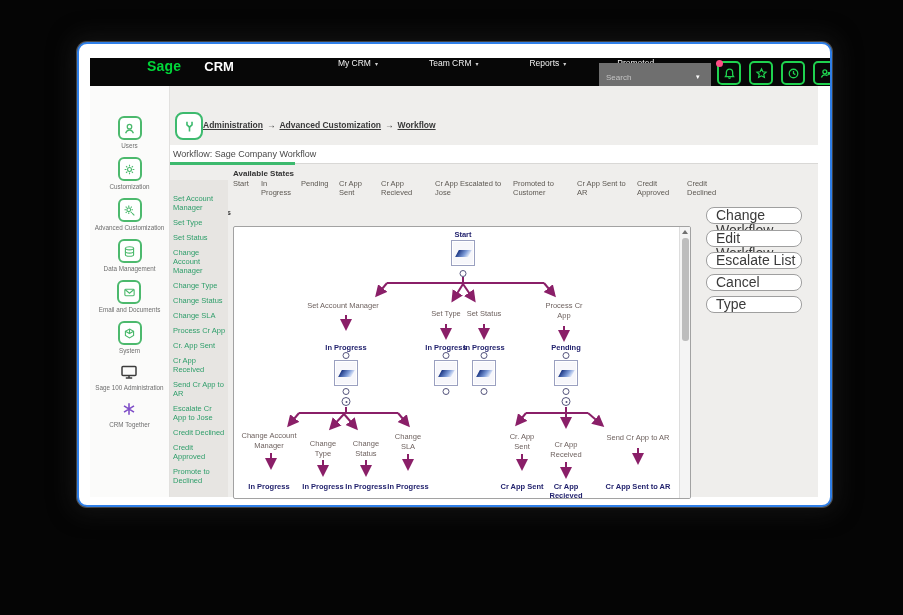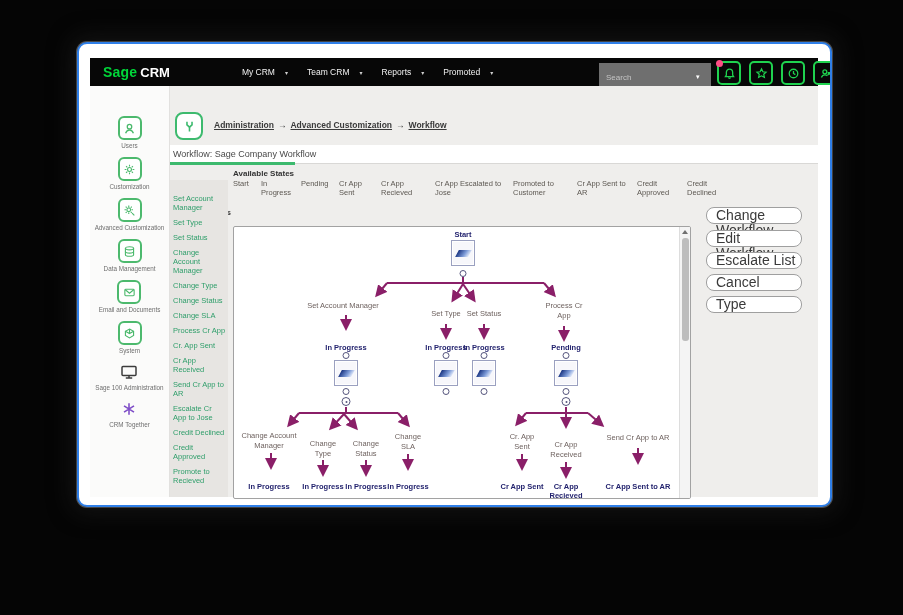--- a/index.html
+++ b/index.html
@@ -8,45 +8,45 @@
     font-family:"Liberation Sans", sans-serif;
   }
   
   .window{
     position:absolute;left:77px;top:42px;width:751px;height:461px;
     background:#ffffff;border:2px solid #2f7fe8;border-radius:10px;
     box-shadow:0 0 22px 6px rgba(20,20,20,.9), 0 0 0 1px rgba(255,255,255,.55);
     overflow:hidden;
   }
   
-  .topbar{position:absolute;left:11px;top:14px;width:728px;height:28px;background:#070707;display:flex;align-items:center;}
+  .topbar{position:absolute;left:11px;top:14px;width:728px;height:28px;background:#070707;display:flex;align-items:flex-start;padding-left:44px;}
   .logo{margin-left:13px;display:flex;align-items:baseline;gap:3px;cursor:pointer;}
   .logo .sage{color:#00d639;font-weight:bold;font-size:14px;letter-spacing:.2px;}
-  .logo .crm{color:#ffffff;font-weight:bold;font-size:13px;}
+  .logo .crm{color:#ffffff;font-weight:bold;font-size:13px;margin-left:20px;}
   .nav{display:flex;gap:19px;margin-left:72px;}
-  .nav-item{color:#f2f2f2;font-size:8.5px;display:flex;align-items:center;gap:10px;cursor:pointer;white-space:nowrap;}
+  .nav-item{color:#f2f2f2;font-size:8.5px;display:flex;align-items:center;gap:4px;cursor:pointer;white-space:nowrap;margin-left:32px;}
   .nav-item .chev{font-size:6px;color:#cfcfcf;}
   .search-wrap{position:absolute;left:509px;top:5px;width:112px;height:28px;background:#6f6f6f;display:flex;align-items:center;}
   .search-wrap input{background:transparent;border:none;outline:none;color:#d8d8d8;font-size:8px;width:88px;padding:0 0 0 7px;font-family:"Liberation Sans",sans-serif;}
   .search-wrap input::placeholder{color:#c4c4c4;}
   .search-wrap .chev{color:#ffffff;font-size:7px;margin-left:2px;}
   .tb-icons{position:absolute;left:627px;top:3px;display:flex;gap:8px;}
   .tb-btn{width:20px;height:20px;border:2px solid #1fd24f;border-radius:5px;display:flex;align-items:center;justify-content:center;position:relative;cursor:pointer;background:#070707;}
   .tb-btn svg{display:block;}
   .badge{position:absolute;left:-3px;top:-3px;width:7px;height:7px;border-radius:50%;background:#ff4d86;}
   
   .content-bg{position:absolute;left:11px;top:42px;width:728px;height:411px;background:#efeeec;}
   .sidebar{position:absolute;left:11px;top:42px;width:80px;height:411px;background:#fbfbfa;border-right:1px solid #e2e1df;display:flex;flex-direction:column;align-items:center;padding-top:30px;box-sizing:border-box;gap:8px;}
   .sb-item{display:flex;flex-direction:column;align-items:center;gap:2px;cursor:pointer;}
   .sb-icon{width:20px;height:20px;border:2px solid #4cb96d;border-radius:6px;display:flex;align-items:center;justify-content:center;background:#fff;}
   .sb-icon.noborder{border:none;background:transparent;}
   .sb-label{font-size:6.3px;color:#6e6e6e;white-space:nowrap;}
   
   .bc-icon{position:absolute;left:96px;top:68px;width:24px;height:24px;border:2px solid #3dba6e;border-radius:8px;background:#fff;display:flex;align-items:center;justify-content:center;}
-  .breadcrumb{position:absolute;left:135px;top:76px;font-size:8.5px;font-weight:bold;color:#3a3a3a;}
+  .breadcrumb{position:absolute;left:124px;top:76px;font-size:8.5px;font-weight:bold;color:#3a3a3a;}
   .breadcrumb .bc-link{text-decoration:underline;cursor:pointer;}
   .breadcrumb .sep{margin:0 4px;text-decoration:none;}
   
   .title-band{position:absolute;left:91px;top:101px;width:648px;height:19px;background:#ffffff;}
   .page-title{position:absolute;left:94px;top:105px;font-size:9px;color:#4a4a4a;}
   .title-underline{position:absolute;left:91px;top:118px;width:125px;height:3px;background:#3dba6e;}
   .title-rest{position:absolute;left:216px;top:119px;width:523px;height:1px;background:#d9d8d6;}
   
   .rules-header{position:absolute;left:93px;top:125px;font-size:8px;font-weight:bold;color:#333;white-space:nowrap;margin-top:39px;}
   .states-header{position:absolute;left:154px;top:125px;font-size:8px;font-weight:bold;color:#333;}
@@ -239,21 +239,21 @@
     <div class="rule-link">Change Type</div>
     <div class="rule-link">Change Status</div>
     <div class="rule-link">Change SLA</div>
     <div class="rule-link">Process Cr App</div>
     <div class="rule-link">Cr. App Sent</div>
     <div class="rule-link">Cr App Received</div>
     <div class="rule-link">Send Cr App to AR</div>
     <div class="rule-link">Escalate Cr App to Jose</div>
     <div class="rule-link">Credit Declined</div>
     <div class="rule-link">Credit Approved</div>
-    <div class="rule-link">Promote to Recieved</div>
+    <div class="rule-link">Promote to Declined</div>
   </div>
 
   <div class="states-row">
     <span class="state-h" style="width:22px">Start</span>
     <span class="state-h" style="width:34px">In Progress</span>
     <span class="state-h" style="width:32px">Pending</span>
     <span class="state-h" style="width:36px">Cr App Sent</span>
     <span class="state-h" style="width:48px">Cr App Recieved</span>
     <span class="state-h" style="width:72px">Cr App Escalated to Jose</span>
     <span class="state-h" style="width:58px">Promoted to Customer</span>

